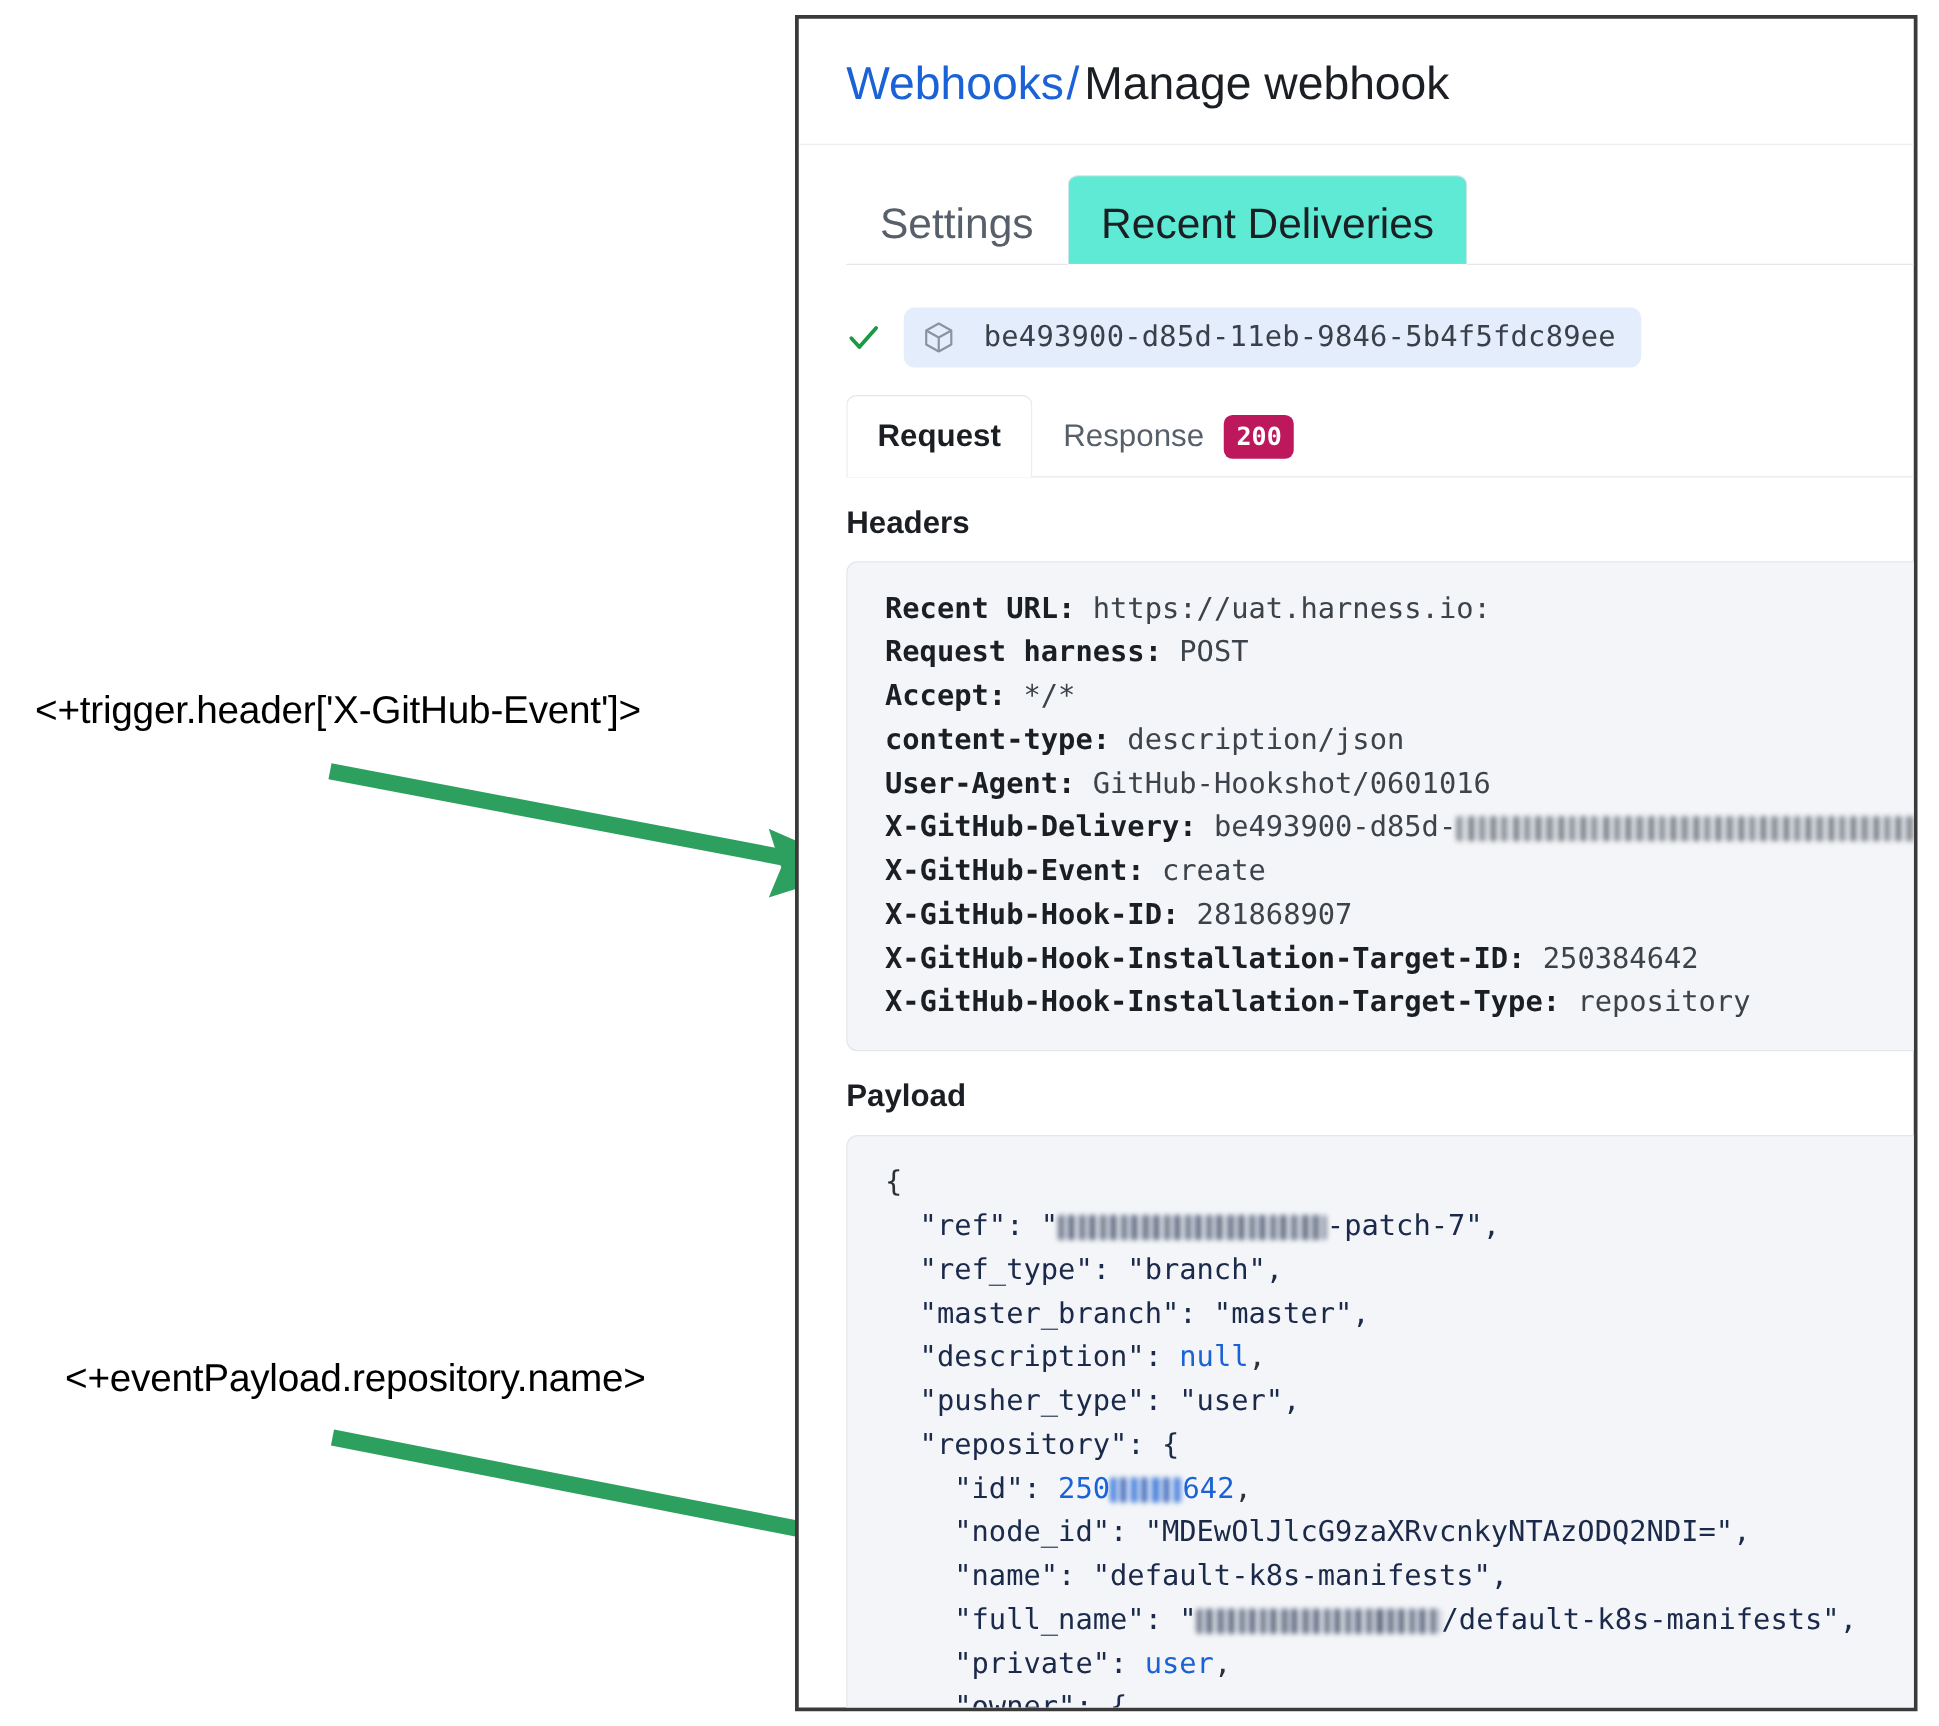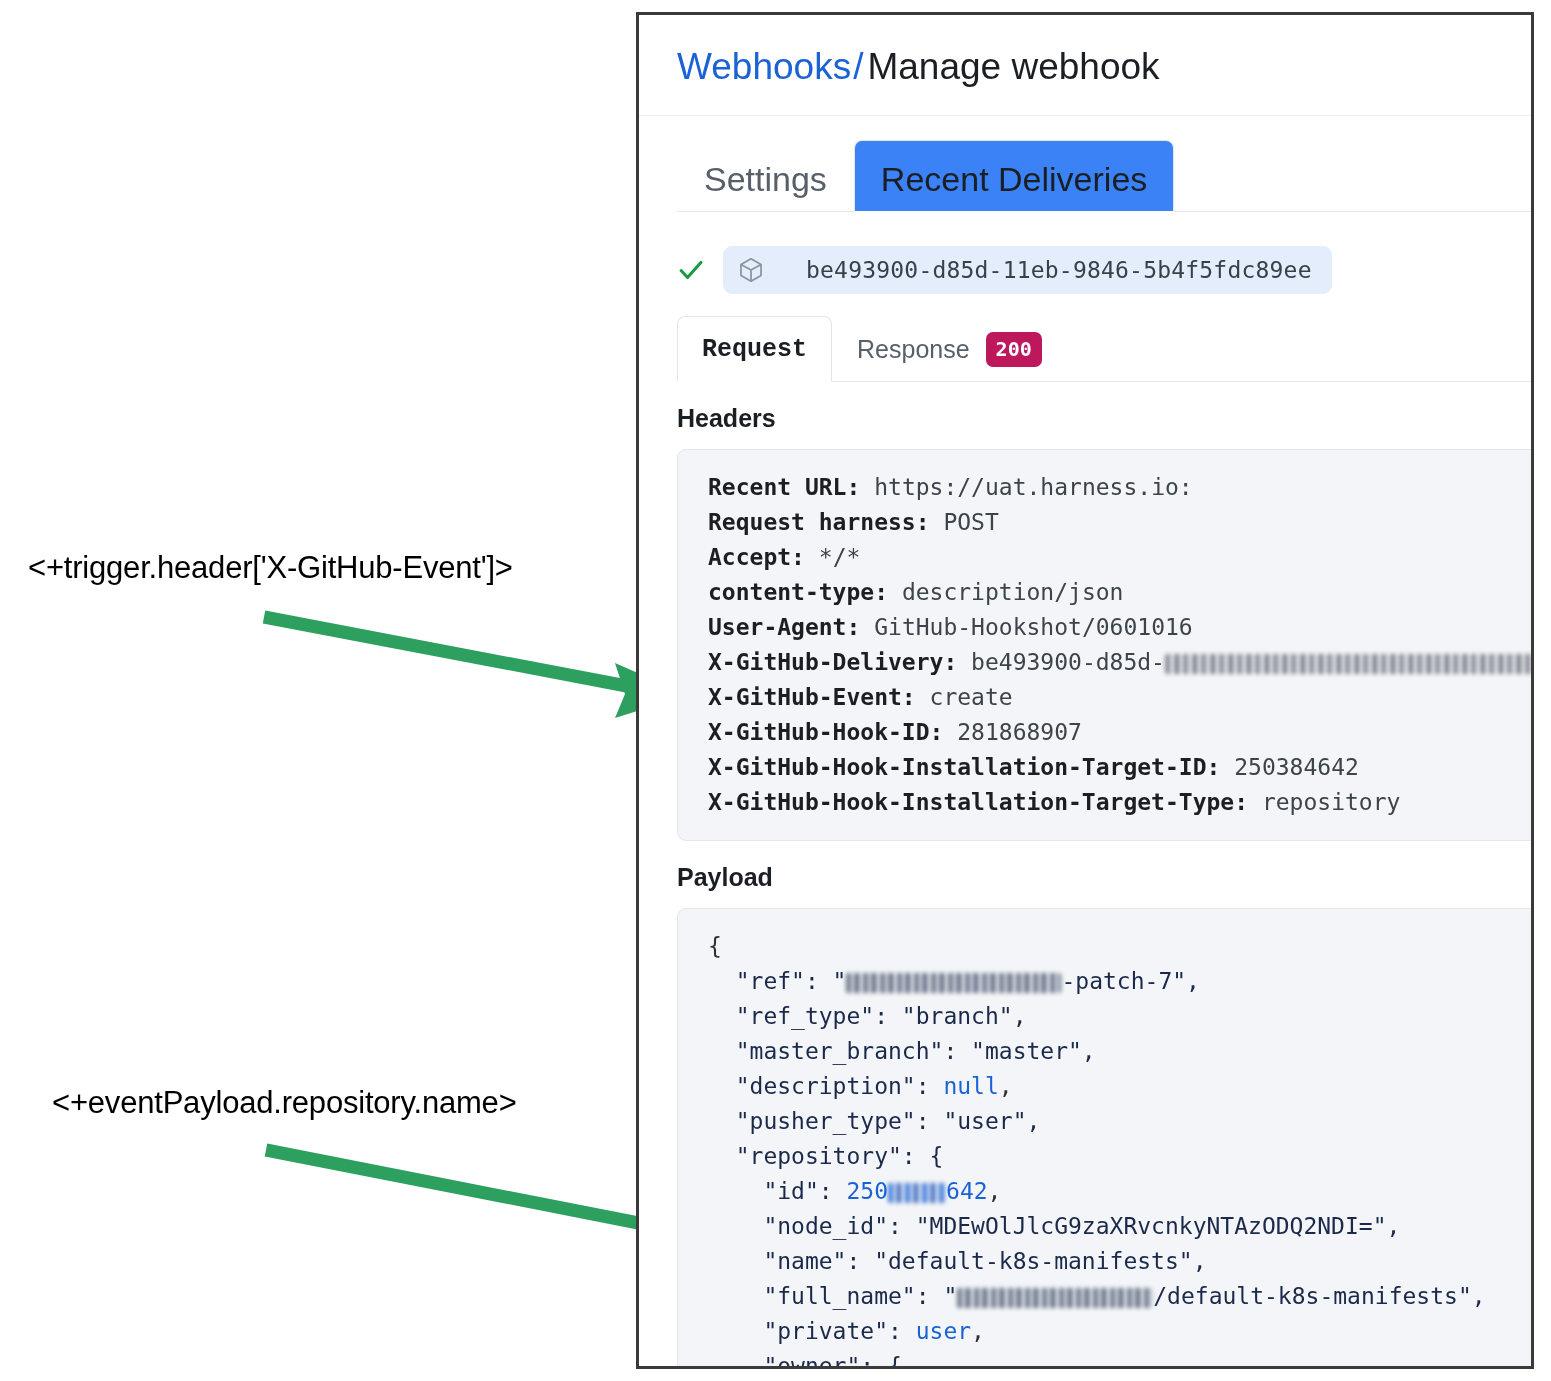--- a/index.html
+++ b/index.html
@@ -107,21 +107,21 @@
     padding: 19px 26px 18px 26px;
     box-sizing: border-box;
     height: 72px;
     background: transparent;
     border: 1px solid transparent;
     border-radius: 8px 8px 0 0;
     white-space: nowrap;
   }
   .tab.is-active {
     color: #1b1f24;
-    background: #3b82f6;
+    background: #5eead4;
     border-color: #e4e7ea;
     border-bottom-color: #ffffff;
     z-index: 2;
   }
 
   
   .delivery-row {
     margin-top: 30px;
     padding-left: 38px;
     display: flex;
@@ -150,21 +150,20 @@
     flex: 0 0 auto;
     margin-right: 22px;
     display: block;
   }
   .delivery-id {
     font-family: "DejaVu Sans Mono", monospace;
     font-size: 23px;
     color: #3a4049;
     letter-spacing: 0.2px;
     white-space: nowrap;
-    margin-left: 19px;
   }
 
   
   .inner-tabstrip {
     position: relative;
     margin-top: 18px;
     padding-left: 38px;
     height: 66px;
     box-sizing: border-box;
   }
@@ -192,21 +191,20 @@
     background: transparent;
     white-space: nowrap;
   }
   .inner-tab.is-active {
     color: #1b1f24;
     font-weight: bold;
     background: #ffffff;
     border-color: #e4e7ea;
     border-bottom-color: #ffffff;
     z-index: 2;
-    font-family: Liberation Mono, monospace;
   }
   .status-badge {
     display: inline-block;
     margin-left: 16px;
     background: #be185d;
     color: #ffffff;
     font-family: "DejaVu Sans Mono", monospace;
     font-size: 20px;
     font-weight: bold;
     line-height: 1;

